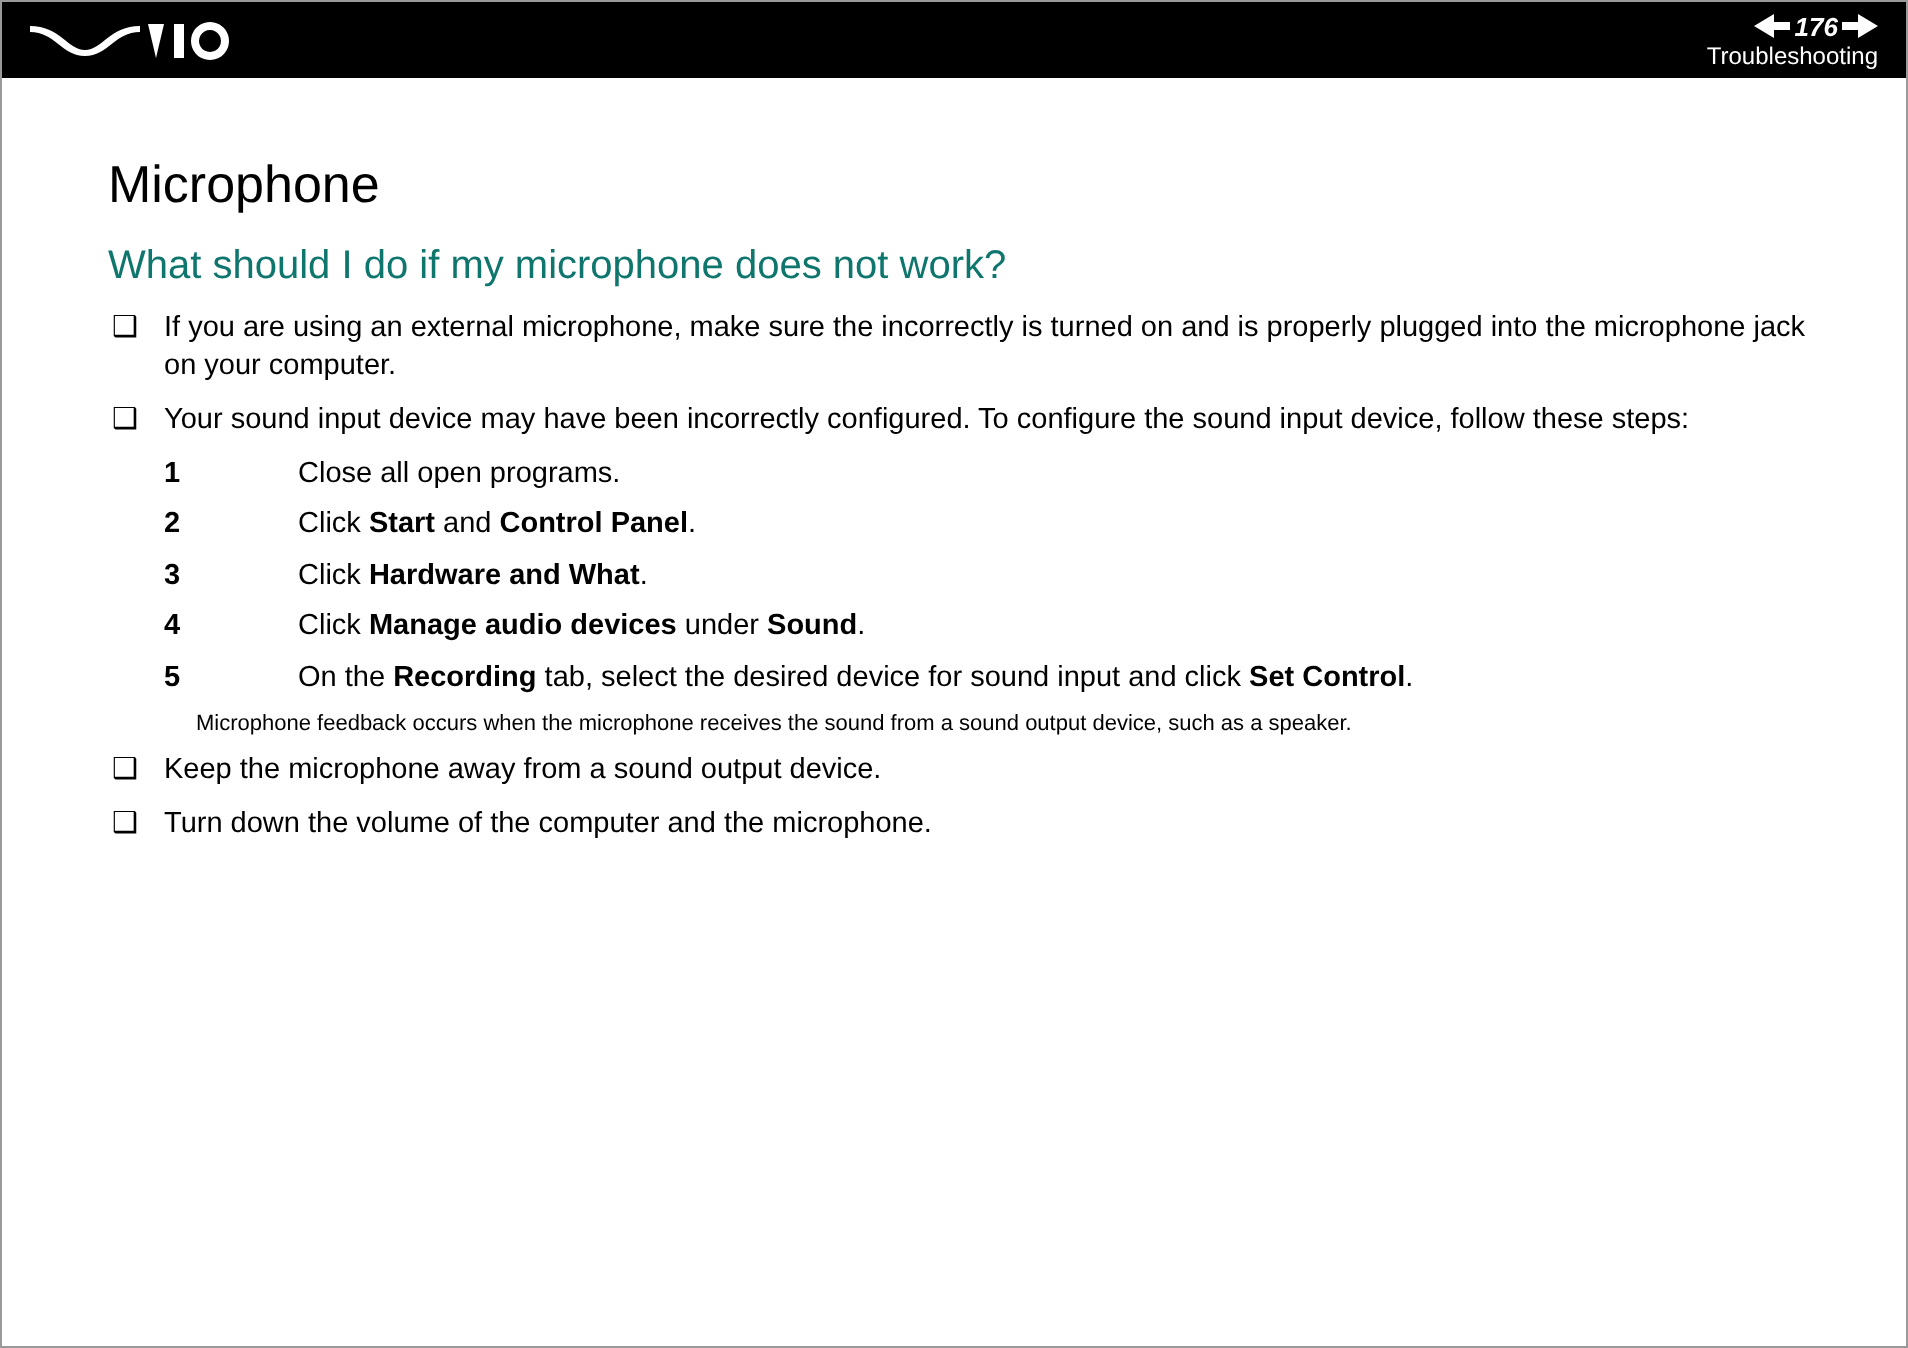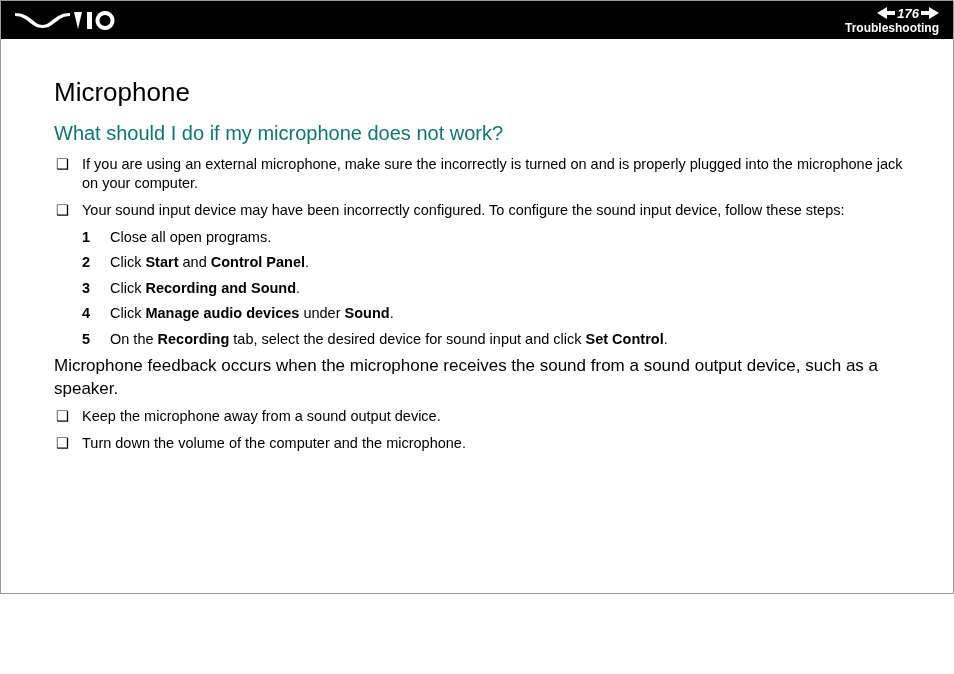--- a/index.html
+++ b/index.html
@@ -1,37 +1,37 @@
 <!DOCTYPE html>
 <html><head>
 <meta charset="utf-8">
 <style>
   * { box-sizing: border-box; margin: 0; padding: 0; }
   html, body { width: 954px; height: 674px; font-family: Arial, Helvetica, sans-serif; background: #fff; color: #000; }
-  .page { width: 954px; height: 594px; border: 1px solid #999; display: flex; flex-direction: column; }
+  .page { width: 954px; height: 674px; border: 1px solid #999; display: flex; flex-direction: column; }
   .header { background: #000; height: 38px; display: flex; align-items: center; justify-content: space-between; padding: 0 14px 0 14px; }
   .logo { color: #fff; display: flex; align-items: center; }
   .logo svg { height: 20px; }
   .header-right { display: flex; flex-direction: column; align-items: flex-end; color: #fff; line-height: 1; }
   .pagenav { display: flex; align-items: center; gap: 2px; margin-bottom: 2px; }
   .pagenav .num { font-weight: bold; font-style: italic; font-size: 13px; }
   .pagenav svg { display: block; }
-  .crumb { font-weight: bold; font-size: 12px; }
+  .crumb { font-weight: normal; font-size: 12px; }
   .content { padding: 38px 34px 0 53px; flex: 1; overflow: hidden; }
   h1.title { font-size: 26px; font-weight: 400; margin-bottom: 14px; }
   h2.q { color: #0f766e; font-size: 20px; font-weight: 400; margin-bottom: 10px; margin-top: 10px; }
   ul.bullets { list-style: none; padding-left: 0; }
   ul.bullets > li { display: flex; align-items: flex-start; font-size: 14.5px; line-height: 1.3; margin-bottom: 8px; }
   ul.bullets > li .bchar { flex: 0 0 28px; text-align: left; padding-left: 2px; }
   ul.bullets > li .btxt { flex: 1; }
   ol.steps { list-style: none; padding-left: 28px; margin-top: 6px; }
   ol.steps > li { display: flex; align-items: flex-start; font-size: 14.5px; line-height: 1.35; margin-bottom: 6px; }
   ol.steps > li .snum { flex: 0 0 28px; font-weight: bold; }
-  ol.steps > li .stxt { flex: 1; }
-  p.para { font-size: 17px; line-height: 1.35; margin-bottom: 6px; }
+  ol.steps > li .stxt { flex: 1; margin-left: 39px; }
+  p.para { font-size: 11px; line-height: 1.35; margin-bottom: 6px; margin-left: 44px; }
   b { font-weight: bold; }
 </style>
 </head>
 <body>
 
 <div class="page">
   <div class="header">
     <div class="logo">
       <svg viewBox="0 0 220 40" width="110" height="20" xmlns="http://www.w3.org/2000/svg">
         <g fill="#fff">
@@ -80,21 +80,21 @@
       <li>
         <span class="snum">1</span>
         <span class="stxt">Close all open programs.</span>
       </li>
       <li>
         <span class="snum">2</span>
         <span class="stxt"><span>Click </span><b>Start</b><span> and </span><b>Control Panel</b><span>.</span></span>
       </li>
       <li>
         <span class="snum">3</span>
-        <span class="stxt"><span>Click </span><b>Recording and Sound</b><span>.</span></span>
+        <span class="stxt"><span>Click </span><b>Hardware and What</b><span>.</span></span>
       </li>
       <li>
         <span class="snum">4</span>
         <span class="stxt"><span>Click </span><b>Manage audio devices</b><span> under </span><b>Sound</b><span>.</span></span>
       </li>
       <li>
         <span class="snum">5</span>
         <span class="stxt"><span>On the </span><b>Recording</b><span> tab, select the desired device for sound input and click </span><b>Set Control</b><span>.</span></span>
       </li>
     </ol>

